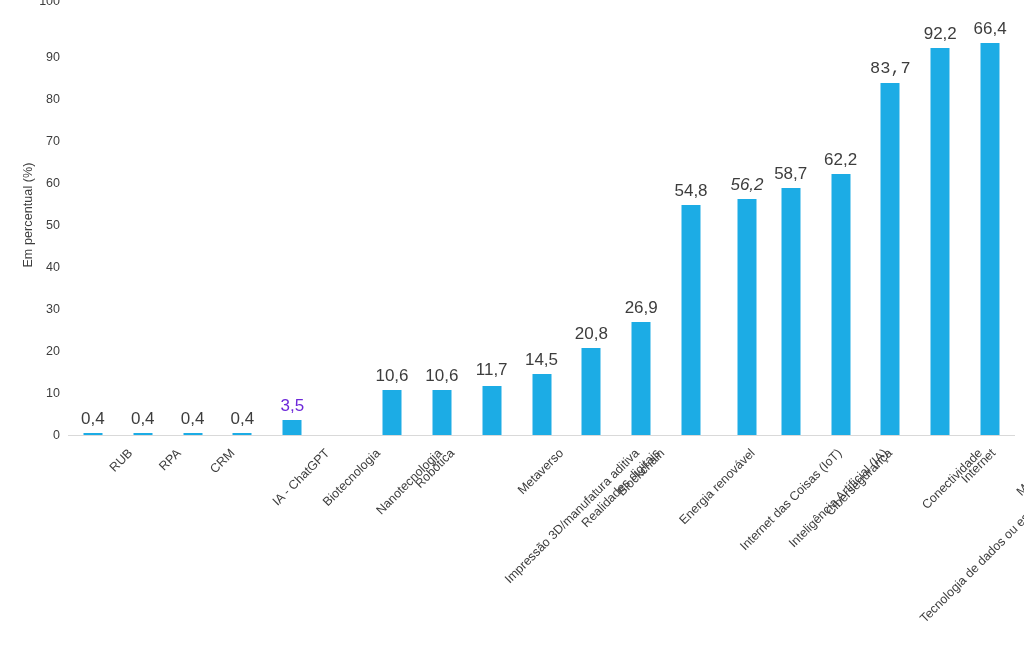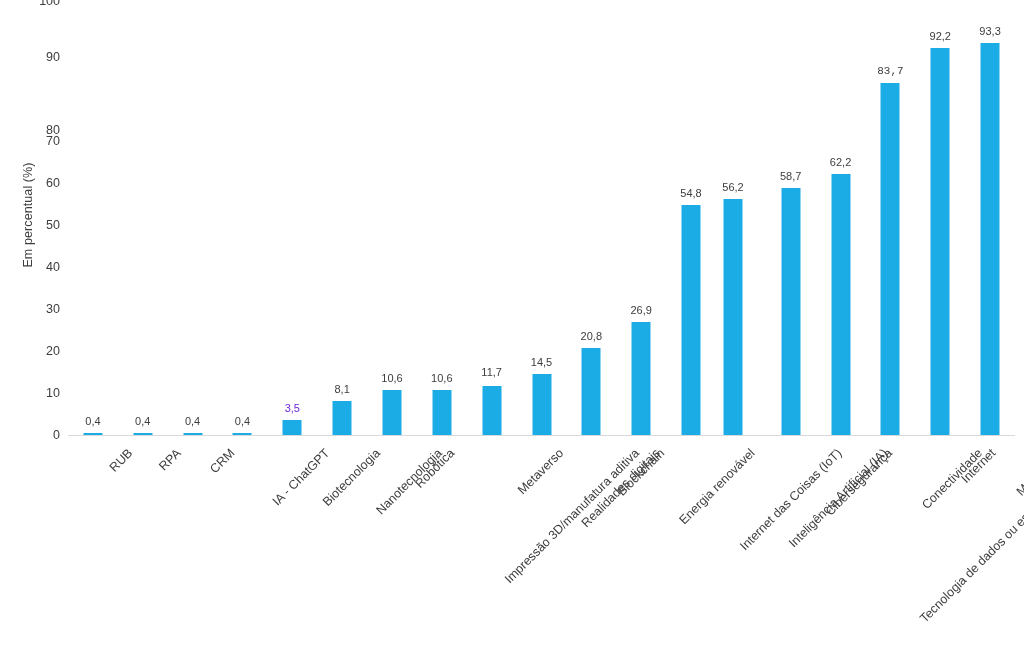--- a/index.html
+++ b/index.html
@@ -85,21 +85,21 @@
     bottom: 0;
     left: 50%;
     transform: translateX(-50%);
     width: 19px;
     background: #1CACE5;
   }
   .bar-value {
     position: absolute;
     left: 50%;
     transform: translateX(-50%);
-    font-size: 11px;
+    font-size: 17px;
     color: #3d3d3d;
     white-space: nowrap;
     line-height: 1;
   }
 
   
   #x-label-layer {
     position: absolute;
     left: 68px;
     top: 440px;
@@ -126,21 +126,21 @@
 
   <div id="y-tick-layer">
       <div class="y-tick" style="top: 435px;">0</div>
       <div class="y-tick" style="top: 393px;">10</div>
       <div class="y-tick" style="top: 351px;">20</div>
       <div class="y-tick" style="top: 309px;">30</div>
       <div class="y-tick" style="top: 267px;">40</div>
       <div class="y-tick" style="top: 225px;">50</div>
       <div class="y-tick" style="top: 183px;">60</div>
       <div class="y-tick" style="top: 141px; margin-left: 12px;">70</div>
-      <div class="y-tick" style="top: 99px; margin-top: 31px;">80</div>
+      <div class="y-tick" style="top: 99px;">80</div>
       <div class="y-tick" style="top: 57px;">90</div>
       <div class="y-tick" style="top: 1px; margin-left: 14px;">100</div>
     </div>
 
   <div id="plot-area">
       <div class="bar-slot" style="left: 24.9211px;">
         <div class="bar" title="RUB: 0,4" style="height: 2px; background: rgb(28, 172, 229);"></div>
         <div class="bar-value" style="bottom: 8px; color: rgb(61, 61, 61);">0,4</div>
       </div>
       <div class="bar-slot" style="left: 74.7632px;">
@@ -152,24 +152,20 @@
         <div class="bar-value" style="bottom: 8px; color: rgb(61, 61, 61);">0,4</div>
       </div>
       <div class="bar-slot" style="left: 174.447px;">
         <div class="bar" title="IA - ChatGPT: 0,4" style="height: 2px; background: rgb(28, 172, 229);"></div>
         <div class="bar-value" style="bottom: 8px; color: rgb(61, 61, 61);">0,4</div>
       </div>
       <div class="bar-slot" style="left: 224.289px;">
         <div class="bar" title="Biotecnologia: 3,5" style="height: 14.7px; background: rgb(28, 172, 229);"></div>
         <div class="bar-value" style="bottom: 20.7px; color: #6d28d9;">3,5</div>
       </div>
-      <div class="bar-slot" style="left: 274.132px;">
-        <div class="bar" title="Nanotecnologia: 8,1" style="height: 34.02px; background: rgb(28, 172, 229);"></div>
-        <div class="bar-value" style="bottom: 40.02px; color: rgb(61, 61, 61);">8,1</div>
-      </div>
       <div class="bar-slot" style="left: 323.974px;">
         <div class="bar" title="Robótica: 10,6" style="height: 44.52px; background: rgb(28, 172, 229);"></div>
         <div class="bar-value" style="bottom: 50.52px; color: rgb(61, 61, 61);">10,6</div>
       </div>
       <div class="bar-slot" style="left: 373.816px;">
         <div class="bar" title="Impressão 3D/manufatura aditiva: 10,6" style="height: 44.52px; background: rgb(28, 172, 229);"></div>
         <div class="bar-value" style="bottom: 50.52px; color: rgb(61, 61, 61);">10,6</div>
       </div>
       <div class="bar-slot" style="left: 423.658px;">
         <div class="bar" title="Metaverso: 11,7" style="height: 49.14px; background: rgb(28, 172, 229);"></div>
@@ -184,21 +180,21 @@
         <div class="bar-value" style="bottom: 93.36px; color: rgb(61, 61, 61);">20,8</div>
       </div>
       <div class="bar-slot" style="left: 573.184px;">
         <div class="bar" title="Energia renovável: 26,9" style="height: 112.98px; background: rgb(28, 172, 229);"></div>
         <div class="bar-value" style="bottom: 118.98px; color: rgb(61, 61, 61);">26,9</div>
       </div>
       <div class="bar-slot" style="left: 623.026px;">
         <div class="bar" title="Internet das Coisas (IoT): 54,8" style="height: 230.16px; background: rgb(28, 172, 229);"></div>
         <div class="bar-value" style="bottom: 236.16px; color: rgb(61, 61, 61);">54,8</div>
       </div>
-      <div class="bar-slot" style="left: 665px;">
+      <div class="bar-slot" style="left: 679px; font-style: italic;">
         <div class="bar" title="Inteligência Artificial (IA): 56,2" style="height: 236.04px; background: rgb(28, 172, 229);"></div>
         <div class="bar-value" style="bottom: 242.04px; color: rgb(61, 61, 61);">56,2</div>
       </div>
       <div class="bar-slot" style="left: 722.711px;">
         <div class="bar" title="Cibersegurança: 58,7" style="height: 246.54px; background: rgb(28, 172, 229);"></div>
         <div class="bar-value" style="bottom: 252.54px; color: rgb(61, 61, 61);">58,7</div>
       </div>
       <div class="bar-slot" style="left: 772.553px;">
         <div class="bar" title="Tecnologia de dados ou estrutura de dados: 62,2" style="height: 261.24px; background: rgb(28, 172, 229);"></div>
         <div class="bar-value" style="bottom: 267.24px; color: rgb(61, 61, 61);">62,2</div>
@@ -206,21 +202,21 @@
       <div class="bar-slot" style="left: 822.395px; font-family: Liberation Mono, monospace;">
         <div class="bar" title="Conectividade: 83,7" style="height: 351.54px; background: rgb(28, 172, 229);"></div>
         <div class="bar-value" style="bottom: 357.54px; color: rgb(61, 61, 61);">83,7</div>
       </div>
       <div class="bar-slot" style="left: 872.237px;">
         <div class="bar" title="Internet: 92,2" style="height: 387.24px; background: rgb(28, 172, 229);"></div>
         <div class="bar-value" style="bottom: 393.24px; color: rgb(61, 61, 61);">92,2</div>
       </div>
       <div class="bar-slot" style="left: 922.079px;">
         <div class="bar" title="Mobilidade: 93,3" style="height: 391.86px; background: rgb(28, 172, 229);"></div>
-        <div class="bar-value" style="bottom: 397.86px; color: rgb(61, 61, 61);">93,3</div>
+        <div class="bar-value" style="bottom: 397.86px; color: rgb(61, 61, 61);">66,4</div>
       </div>
     </div>
 
   <div id="baseline" style="background: rgb(217, 217, 217);"></div>
 
   <div id="x-label-layer">
       <div class="x-label-inner" style="left: 30.9211px; top: 6px; color: rgb(61, 61, 61);">RUB</div>
       <div class="x-label-inner" style="left: 80.7632px; top: 6px; color: rgb(61, 61, 61);">RPA</div>
       <div class="x-label-inner" style="left: 130.605px; top: 6px; color: rgb(61, 61, 61);">CRM</div>
       <div class="x-label-inner" style="left: 180.447px; top: 6px; color: rgb(61, 61, 61);">IA - ChatGPT</div>

